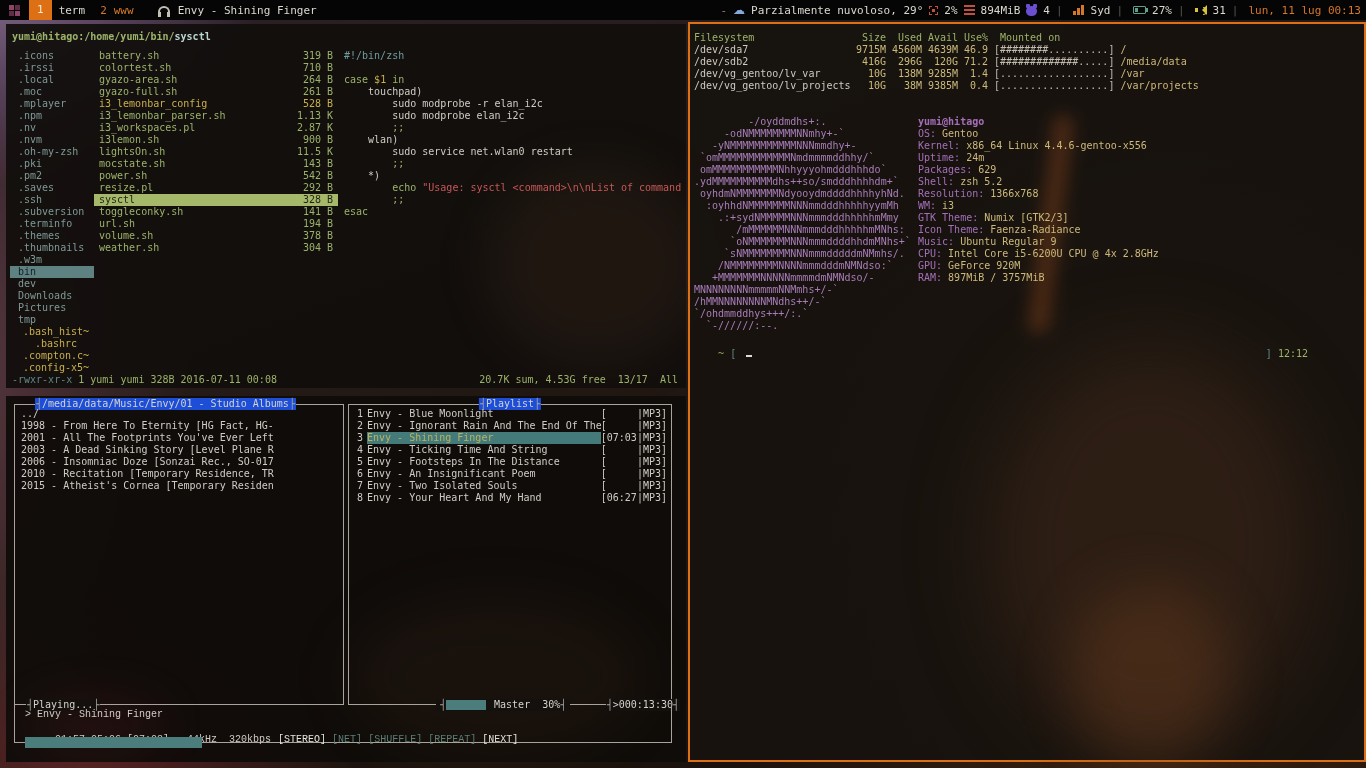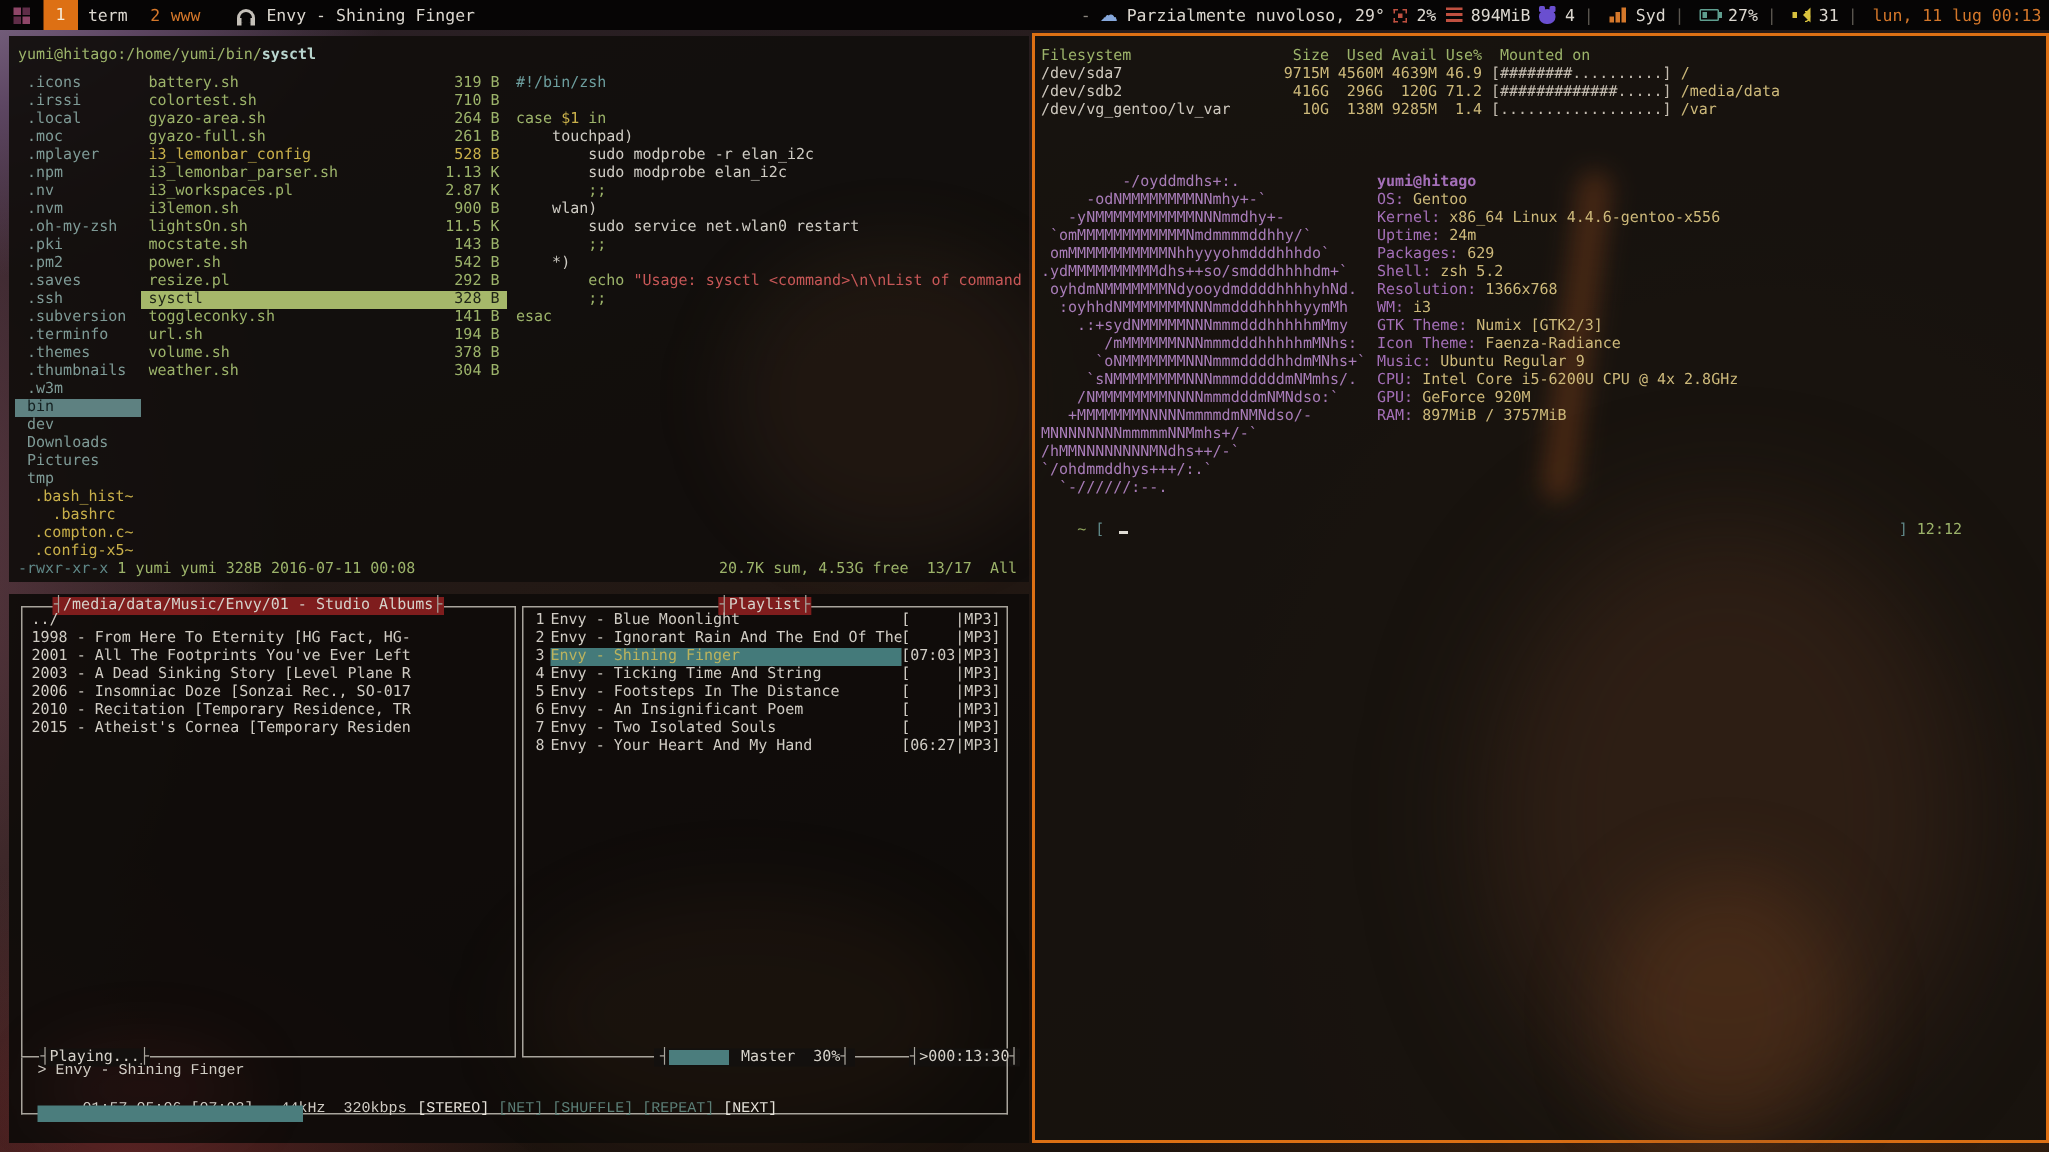--- a/index.html
+++ b/index.html
@@ -61,21 +61,21 @@
 
   
   .term{ position:absolute; font-size:10px; line-height:12px; }
   #ranger-win{ left:6px; top:24px; width:680px; height:364px; background:rgba(17,14,12,0.93); }
   #moc-win{ left:6px; top:396px; width:680px; height:366px; background:rgba(15,12,10,0.94); }
   #rterm{ left:688px; top:22px; width:678px; height:740px;
     background:rgba(23,18,14,0.93); border:2px solid var(--accent-orange); }
 
   
   #r-title{ position:absolute; left:6px; top:7px; white-space:nowrap; }
-  #r-title .path{ color:var(--green); font-weight:normal; }
+  #r-title .path{ color:var(--green); font-weight:bold; }
   #r-title .file{ color:#b9d6cf; font-weight:bold; }
   #r-dirs{ position:absolute; left:4px; top:26px; width:84px; }
   .r-row{ height:12px; line-height:12px; padding-left:8px; color:var(--dir-fg);
     white-space:nowrap; overflow:hidden; }
   .r-row.y{ color:var(--yellow);text-align:center; }
   .r-row.sel{ background:#5e8181; color:#142020; }
   #r-files{ position:absolute; left:88px; top:26px; width:244px; }
   .r-frow{ display:flex; height:12px; line-height:12px; padding:0 5px; color:var(--green); }
   .r-frow .nm{ flex:1; white-space:nowrap; overflow:hidden; }
   .r-frow .sz{ white-space:pre; }
@@ -86,21 +86,21 @@
   .c-teal{ color:#6d9e9e; } .c-green{ color:var(--green); } .c-yellow{ color:var(--yellow); }
   .c-red{ color:var(--red); } .c-fg{ color:#cfccc4; }
   #r-status{ position:absolute; left:6px; top:350px; white-space:pre; }
   #r-status .perms{ color:#5f8787; } #r-status .rest{ color:var(--green); }
   #r-status-right{ position:absolute; right:8px; top:350px; color:var(--green); white-space:pre; }
 
   
   .pane{ position:absolute; border:1px solid var(--border-fg); }
   #moc-dirpane{ left:8px; top:8px; width:330px; height:301px; }
   #moc-plpane{ left:342px; top:8px; width:324px; height:301px; }
-  .pane-title{ position:absolute; top:-7px; background:#7f1d1d; padding:0 1px; color:#d6d2ca; white-space:nowrap; }
+  .pane-title{ position:absolute; top:-7px; background:#1d4ed8; padding:0 1px; color:#d6d2ca; white-space:nowrap; }
   .pane-title::before{ content:"\2524"; color:var(--border-fg); }
   .pane-title::after{ content:"\251C"; color:var(--border-fg); }
   #moc-dirpane .pane-title{ left:20px; }
   #moc-plpane .pane-title{ left:50%; transform:translateX(-50%); }
   #moc-dirs{ position:absolute; left:0; top:3px; right:0; }
   .m-row{ height:12px; line-height:12px; padding:0 6px; color:#d0ccc4; white-space:pre; overflow:hidden; }
   #moc-tracks{ position:absolute; left:0; top:3px; right:0; }
   .t-row{ display:flex; height:12px; line-height:12px; padding:0 4px; color:#d0ccc4; }
   .t-num{ width:10px; margin-right:4px; text-align:right; flex:none; }
   .t-title{ flex:1; white-space:nowrap; overflow:hidden; }
@@ -398,20 +398,21 @@
 <div id="rterm" class="term">
   <div class="glow" style="left:300px;top:320px;width:320px;height:400px;background:rgba(70,45,28,0.45);filter:blur(40px);"></div>
   <div class="glow" style="left:380px;top:560px;width:160px;height:180px;background:rgba(140,78,35,0.26);filter:blur(26px);"></div>
   <div class="glow" style="left:350px;top:90px;width:22px;height:220px;background:rgba(195,95,35,0.28);filter:blur(8px);transform:rotate(7deg);border-radius:10px;"></div>
 
   <div id="df-table">
       <div class="df-row df-head"><span class="col col-fs">Filesystem</span><span class="col col-size">Size</span><span class="col col-used">Used</span><span class="col col-avail">Avail</span><span class="col col-pct">Use%</span><span class="col col-bar"></span><span class="col col-mount">Mounted on</span></div>
       <div class="df-row"><span class="col col-fs">/dev/sda7</span><span class="col col-size">9715M</span><span class="col col-used">4560M</span><span class="col col-avail">4639M</span><span class="col col-pct">46.9</span><span class="col col-bar">[########..........]</span><span class="col col-mount">/</span></div>
       <div class="df-row"><span class="col col-fs">/dev/sdb2</span><span class="col col-size">416G</span><span class="col col-used">296G</span><span class="col col-avail">120G</span><span class="col col-pct">71.2</span><span class="col col-bar">[#############.....]</span><span class="col col-mount">/media/data</span></div>
       <div class="df-row"><span class="col col-fs">/dev/vg_gentoo/lv_var</span><span class="col col-size">10G</span><span class="col col-used">138M</span><span class="col col-avail">9285M</span><span class="col col-pct">1.4</span><span class="col col-bar">[..................]</span><span class="col col-mount">/var</span></div>
+      <div class="df-row"><span class="col col-fs">/dev/vg_gentoo/lv_projects</span><span class="col col-size">10G</span><span class="col col-used">38M</span><span class="col col-avail">9385M</span><span class="col col-pct">0.4</span><span class="col col-bar">[..................]</span><span class="col col-mount">/var/projects</span></div>
     </div>
   <pre id="ascii-art">         -/oyddmdhs+:.
      -odNMMMMMMMMNNmhy+-`
    -yNMMMMMMMMMMMNNNmmdhy+-
  `omMMMMMMMMMMMMNmdmmmmddhhy/`
  omMMMMMMMMMMMNhhyyyohmdddhhhdo`
 .ydMMMMMMMMMMdhs++so/smdddhhhhdm+`
  oyhdmNMMMMMMMNdyooydmddddhhhhyhNd.
   :oyhhdNMMMMMMMNNNmmdddhhhhhyymMh
     .:+sydNMMMMMNNNmmmdddhhhhhmMmy

